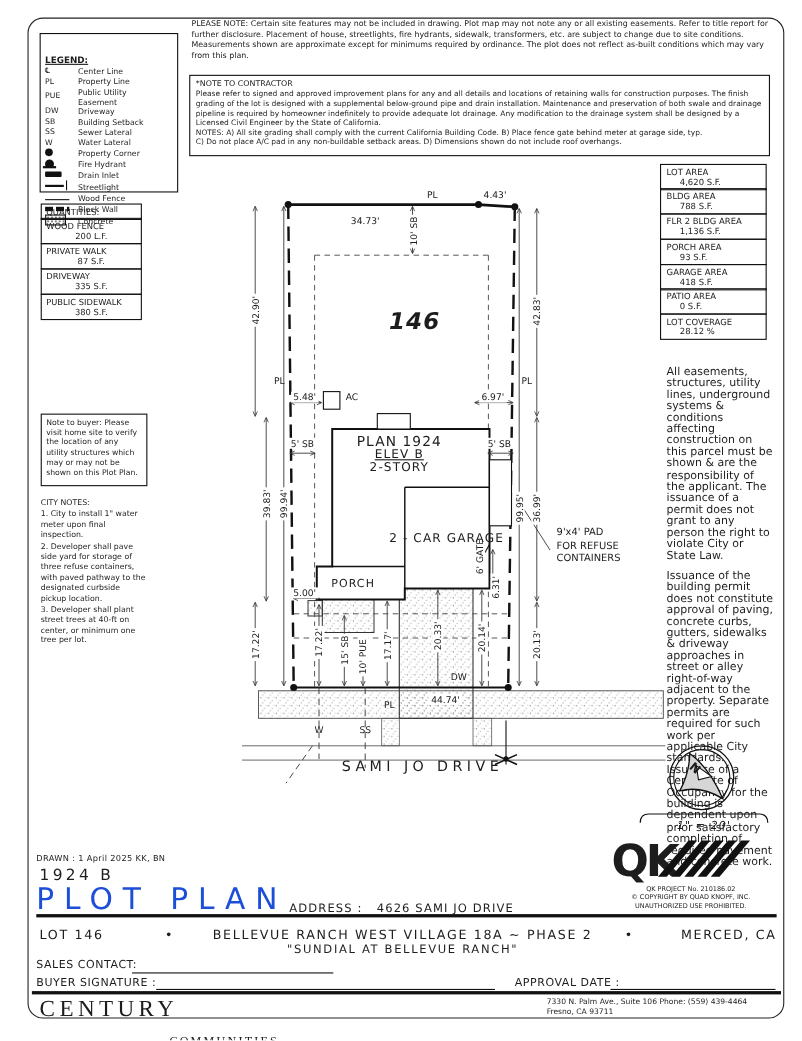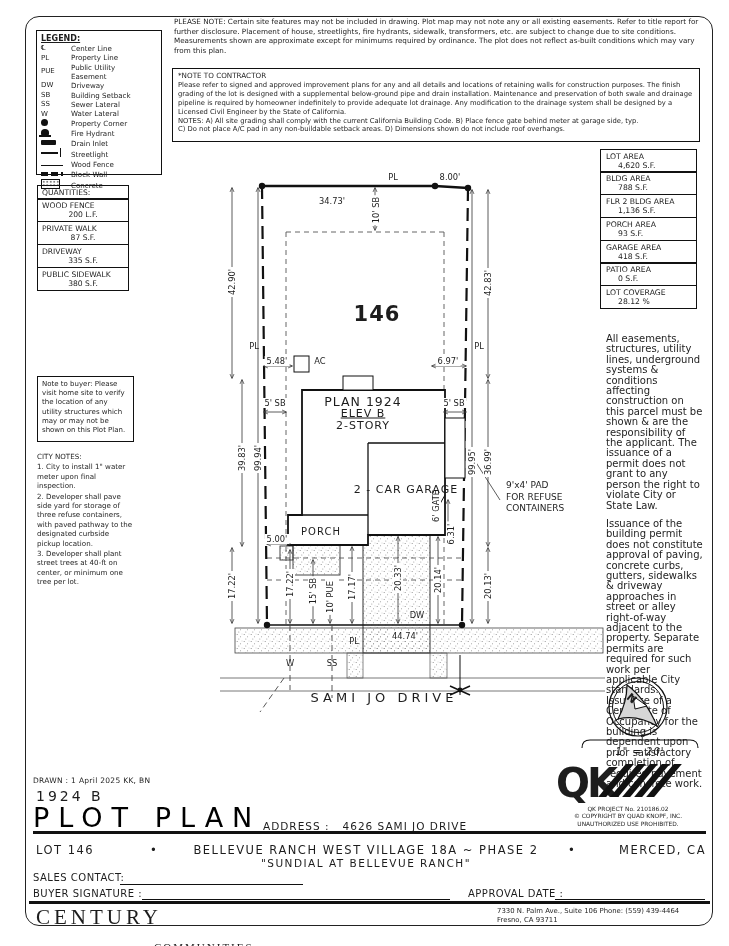--- a/index.html
+++ b/index.html
@@ -5,21 +5,21 @@
   html,body{margin:0;padding:0;background:#fff;}
   #page{position:relative;width:729px;height:946px;background:#fff;overflow:hidden;
         font-family:"DejaVu Sans",sans-serif;color:#1d1d1d;}
   .abs{position:absolute;}
   .sheet-outer{position:absolute;left:20px;top:12px;width:696px;height:916px;
 age       border:1.6px solid #222;border-radius:18px;}
   .sheet-inner{position:absolute;left:25px;top:16px;width:686px;height:908px;
        border:1.2px solid #222;border-radius:14px;}
   .ml{white-space:pre-line;}
   
-  .legend{left:36px;top:30px;width:126px;height:145px;border:1.4px solid #111;padding:3px 4px;box-sizing:border-box;}
+  .legend{left:36px;top:30px;width:126px;height:145px;border:1.4px solid #111;padding:19px 4px;box-sizing:border-box;}
   .lg-title{font-size:8px;font-weight:bold;text-decoration:underline;margin-bottom:1px;}
   .lg-row{display:flex;align-items:center;min-height:9.4px;}
   .lg-sym{width:30px;flex:0 0 30px;font-size:7px;line-height:9px;}
   .lg-lab{font-size:7.1px;line-height:9.2px;}
   .sym-dot{display:inline-block;width:7px;height:7px;border-radius:50%;background:#111;}
   .sym-hyd{display:inline-block;width:8px;height:7px;background:#111;border-radius:50% 50% 2px 2px;position:relative;}
   .sym-hyd::after{content:"";position:absolute;left:-2px;right:-2px;bottom:-1px;height:2px;background:#111;}
   .sym-drain{display:inline-block;width:15px;height:5px;background:#111;border-radius:1px;}
   .sym-light{display:inline-block;width:22px;height:9px;position:relative;}
   .sym-light::before{content:"";position:absolute;left:0;right:5px;top:4px;height:1.4px;background:#111;}
@@ -67,21 +67,21 @@
   .note3{position:absolute;font-size:9px;line-height:11.5px;transform:translate(0,-50%);white-space:pre-line;}
   
   .compass{left:607px;top:676px;}
   .compass-n{position:absolute;left:627px;top:692px;font-size:11px;font-weight:bold;transform:rotate(40deg);}
   .scalebar{left:580px;top:737px;width:120px;}
   .scale-label{position:absolute;left:580px;top:746px;width:120px;text-align:center;
       font-size:10px;font-style:italic;letter-spacing:1px;}
   
   .drawn{left:33px;top:776px;font-size:7.5px;letter-spacing:0.3px;}
   .plan-code{left:36px;top:788px;font-size:14px;letter-spacing:3px;}
-  .sheet-title{left:33px;top:802px;font-size:27px;letter-spacing:9px;color:#000000;}
+  .sheet-title{left:33px;top:802px;font-size:27px;letter-spacing:9px;color:#1d4ed8;}
   .address{left:263px;top:820px;font-size:10.5px;letter-spacing:1px;}
   .qk-mark{left:556px;top:760px;font-size:40px;font-weight:bold;letter-spacing:-3px;}
   .qk-stripes{left:612px;top:764px;display:flex;gap:4px;}
   .qk-stripe{width:8px;height:33px;background:#111;transform:skewX(-40deg);}
   .qk-text{left:550px;top:806px;width:156px;text-align:center;font-size:5.9px;line-height:7.4px;}
   .rule-thick{position:absolute;background:#111;}
   .strip{font-size:11.5px;letter-spacing:1.5px;}
   .community{font-size:10.5px;letter-spacing:1.5px;}
   .siglabel{font-size:10px;letter-spacing:0.5px;}
   .sigline{position:absolute;height:1.1px;background:#111;}
@@ -312,21 +312,21 @@
         <line x1="84" y1="262" x2="106" y2="262"></line>
         <line x1="264" y1="262" x2="286" y2="262"></line>
         <line x1="87" y1="394" x2="110" y2="394"></line>
         <line x1="268" y1="350" x2="268" y2="380"></line>
       </g>
       <line x1="320" y1="350" x2="288" y2="300" stroke="#333" stroke-width="0.8" marker-end="url(#arr)"></line>
     </svg>
 
     <span class="hlab" style="left:152px;top:27px;margin-top:24px;">34.73'</span>
     <span class="plain" style="left:213px;top:27px;">PL</span>
-    <span class="hlab" style="left:270px;top:27px;">8.00'</span>
+    <span class="hlab" style="left:270px;top:27px;">4.43'</span>
     <span class="vlab" style="left:52px;top:132px;">42.90'</span>
     <span class="vlab" style="left:62px;top:308px;">39.83'</span>
     <span class="vlab" style="left:78px;top:308px;">99.94'</span>
     <span class="vlab" style="left:52px;top:436px;">17.22'</span>
     <span class="vlab" style="left:308px;top:133px;">42.83'</span>
     <span class="vlab" style="left:292px;top:312px;">99.95'</span>
     <span class="vlab" style="left:308px;top:312px;">36.99'</span>
     <span class="vlab" style="left:258px;top:430px;">20.14'</span>
     <span class="vlab" style="left:308px;top:436px;">20.13'</span>
     <span class="vlab" style="left:196px;top:60px;">10' SB</span>
@@ -343,21 +343,21 @@
     <span class="vlab" style="left:218px;top:428px;">20.33'</span>
     <span class="vlab" style="left:256px;top:356px;">6' GATE</span>
     <span class="vlab" style="left:271px;top:384px;">6.31'</span>
     <span class="plain" style="left:237px;top:465px;">DW</span>
     <span class="hlab" style="left:225px;top:486px;">44.74'</span>
     <span class="plain" style="left:74px;top:196px;">PL</span>
     <span class="plain" style="left:299px;top:196px;">PL</span>
     <span class="plain" style="left:174px;top:491px;">PL</span>
     <span class="plain" style="left:110px;top:513px;">W</span>
     <span class="plain" style="left:152px;top:513px;">SS</span>
-    <span class="plain lotnum" style="left:197px;top:164px;">146</span>
+    <span class="plain lotnum" style="left:197px;top:142px;font-style:italic;">146</span>
     <span class="plain planl1" style="left:183px;top:251px;">PLAN 1924</span>
     <span class="plain planl2" style="left:183px;top:263px;">ELEV B</span>
     <span class="plain planl3" style="left:183px;top:275px;">2-STORY</span>
     <span class="plain garagel ml" style="left:226px;top:339px;">2 - CAR
 GARAGE</span>
     <span class="plain porchl" style="left:141px;top:381px;">PORCH</span>
     <span class="note3" style="left:326px;top:347px;">9'x4' PAD
 FOR REFUSE
 CONTAINERS</span>
     <span class="plain streetl" style="left:192px;top:547px;">SAMI JO DRIVE</span>

